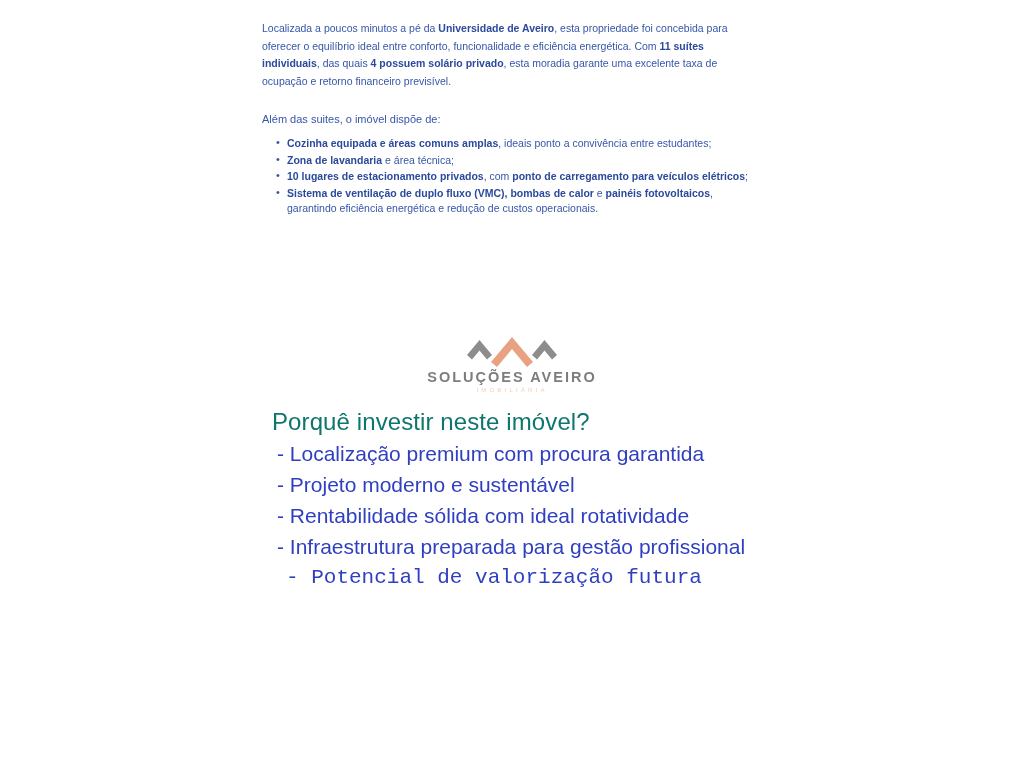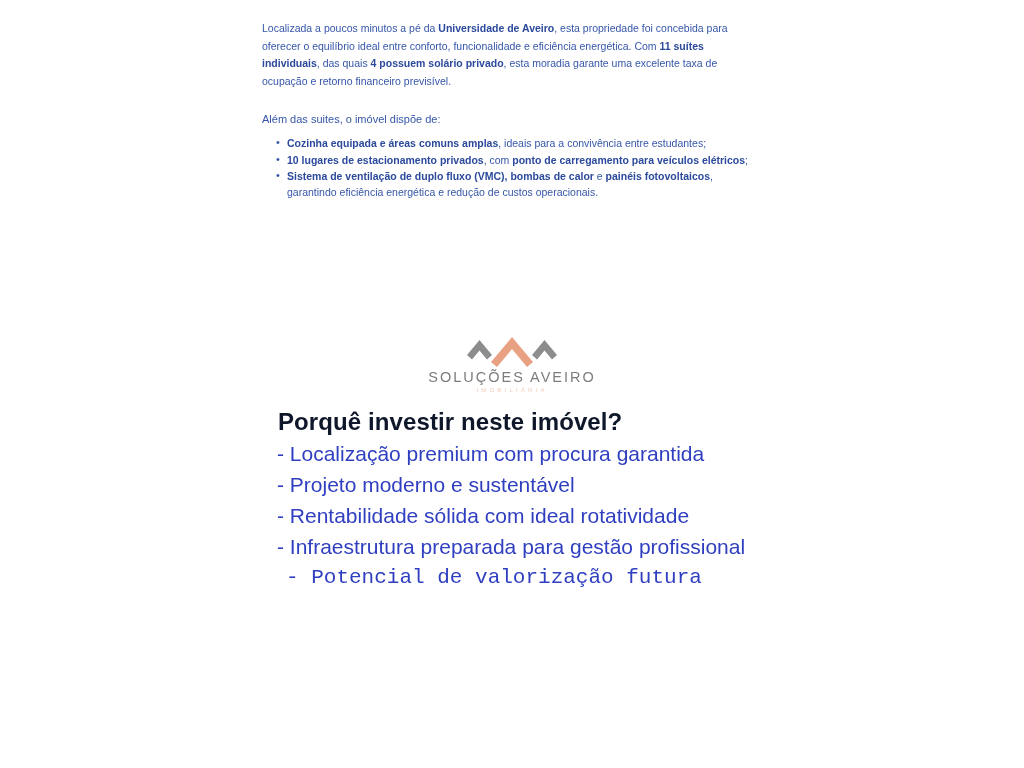--- a/index.html
+++ b/index.html
@@ -86,40 +86,40 @@
   .logo-mark {
     width: 94px;
     height: 34px;
     display: block;
   }
   .logo-name {
     margin-top: 2px;
     font-size: 14.5px;
     letter-spacing: 2.0px;
     color: #7d7d7d;
-    font-weight: normal;
+    font-weight: bold;
     white-space: nowrap;
   }
   .logo-sub {
     margin-top: 2px;
     font-size: 6px;
     letter-spacing: 3.2px;
     color: #f0cdbb;
     white-space: nowrap;
   }
 
   
   .why-heading {
     position: absolute;
-    left: 278px;
+    left: 272px;
     top: 408px;
     margin: 0;
     font-size: 24px;
-    font-weight: bold;
-    color: #0f172a;
+    font-weight: normal;
+    color: #0f766e;
     letter-spacing: 0.1px;
     white-space: nowrap;
   }
 
   
   .benefits {
     position: absolute;
     left: 261px;
     top: 438px;
     width: 560px;
@@ -137,21 +137,22 @@
 <body>
 
 <div class="page">
 
   <div class="desc-block">
     <p class="desc-para"><span>Localizada a poucos minutos a pé da </span><b>Universidade de Aveiro</b><span>, esta propriedade foi concebida para oferecer o equilíbrio ideal entre conforto, funcionalidade e eficiência energética. Com </span><b>11 suítes individuais</b><span>, das quais </span><b>4 possuem solário privado</b><span>, esta moradia garante uma excelente taxa de ocupação e retorno financeiro previsível.</span></p>
 
     <p class="intro-line">Além das suites, o imóvel dispõe de:</p>
 
     <ul class="feature-list">
-        <li><b>Cozinha equipada e áreas comuns amplas</b><span>, ideais para a convivência entre estudantes;</span></li>
+        <li><b>Cozinha equipada e áreas comuns amplas</b><span>, ideais ponto a convivência entre estudantes;</span></li>
+        <li><b>Zona de lavandaria</b><span> e área técnica;</span></li>
         <li><b>10 lugares de estacionamento privados</b><span>, com </span><b>ponto de carregamento para veículos elétricos</b><span>;</span></li>
         <li><b>Sistema de ventilação de duplo fluxo (VMC), bombas de calor</b><span> e </span><b>painéis fotovoltaicos</b><span>, garantindo eficiência energética e redução de custos operacionais.</span></li>
       </ul>
   </div>
 
   <div class="logo-wrap">
     <svg class="logo-mark" viewBox="0 0 94 34">
       <path d="M2 22 L14.5 7 L27 22 L22 26.5 L14.5 17.5 L7 26.5 Z" fill="#8d8d8d"></path>
       <path d="M67 22 L79.5 7 L92 22 L87 26.5 L79.5 17.5 L72 26.5 Z" fill="#8d8d8d"></path>
       <path d="M26 29 L47 4 L68 29 L62 34 L47 16 L32 34 Z" fill="#e8a183"></path>

